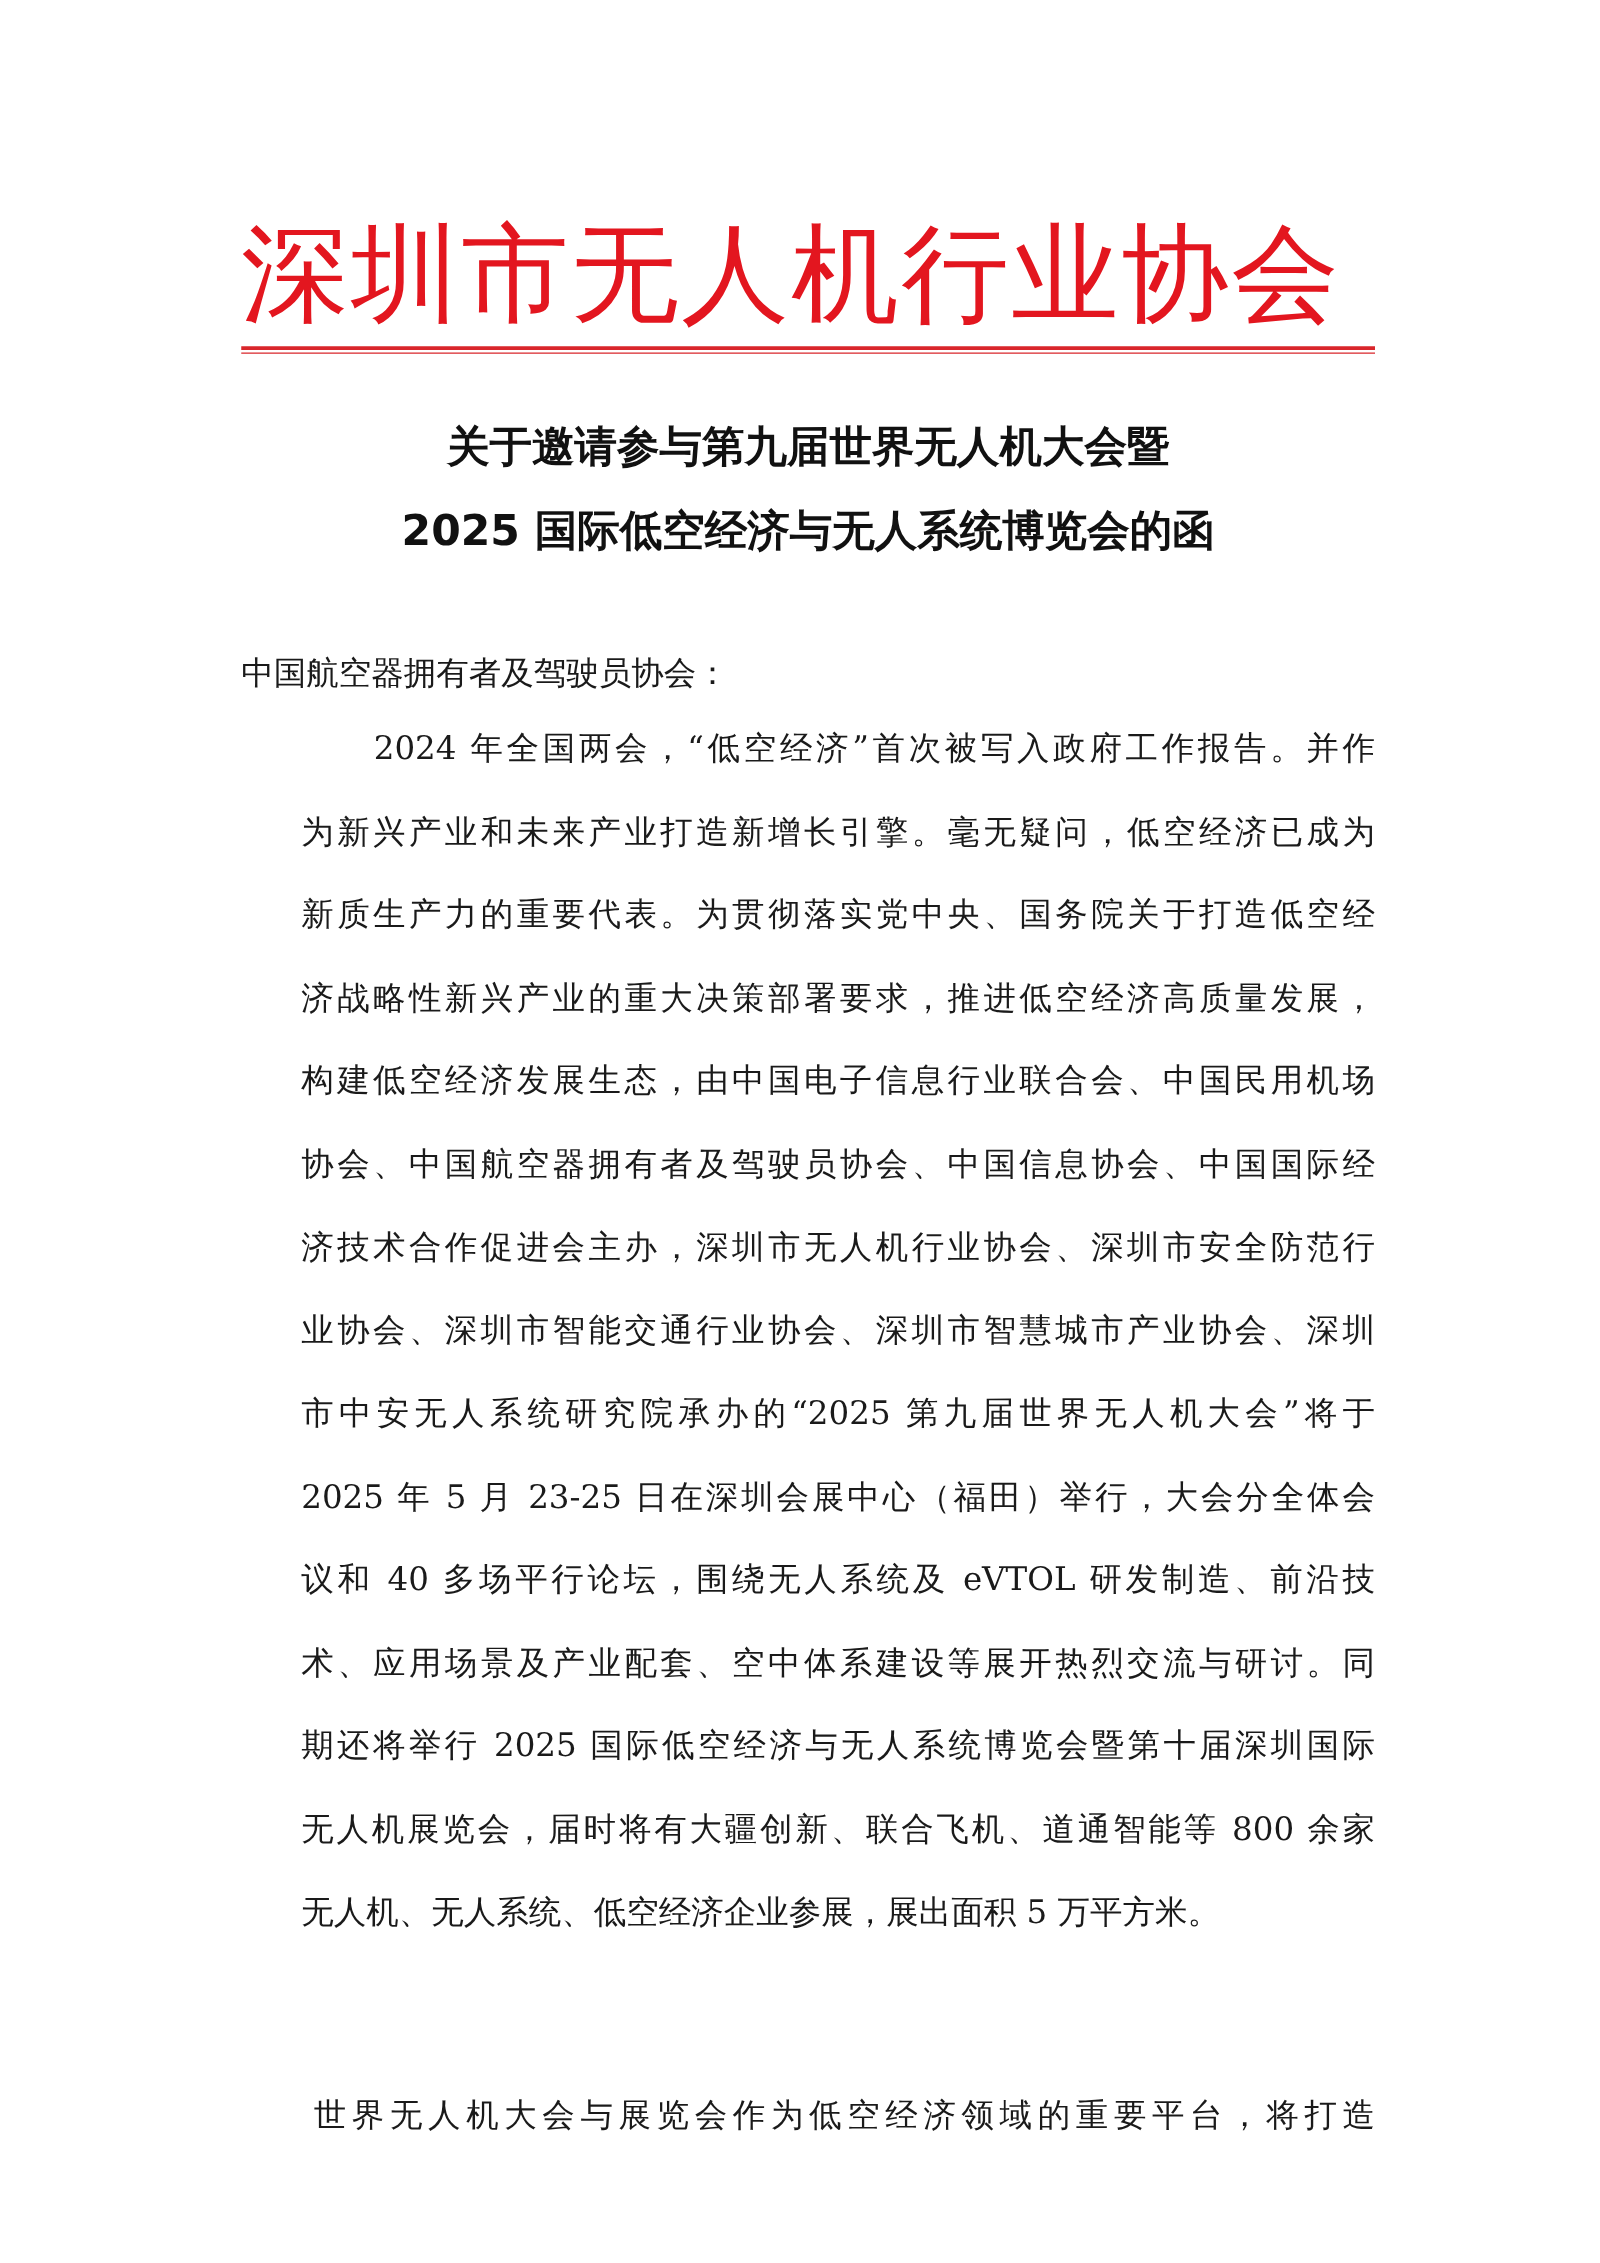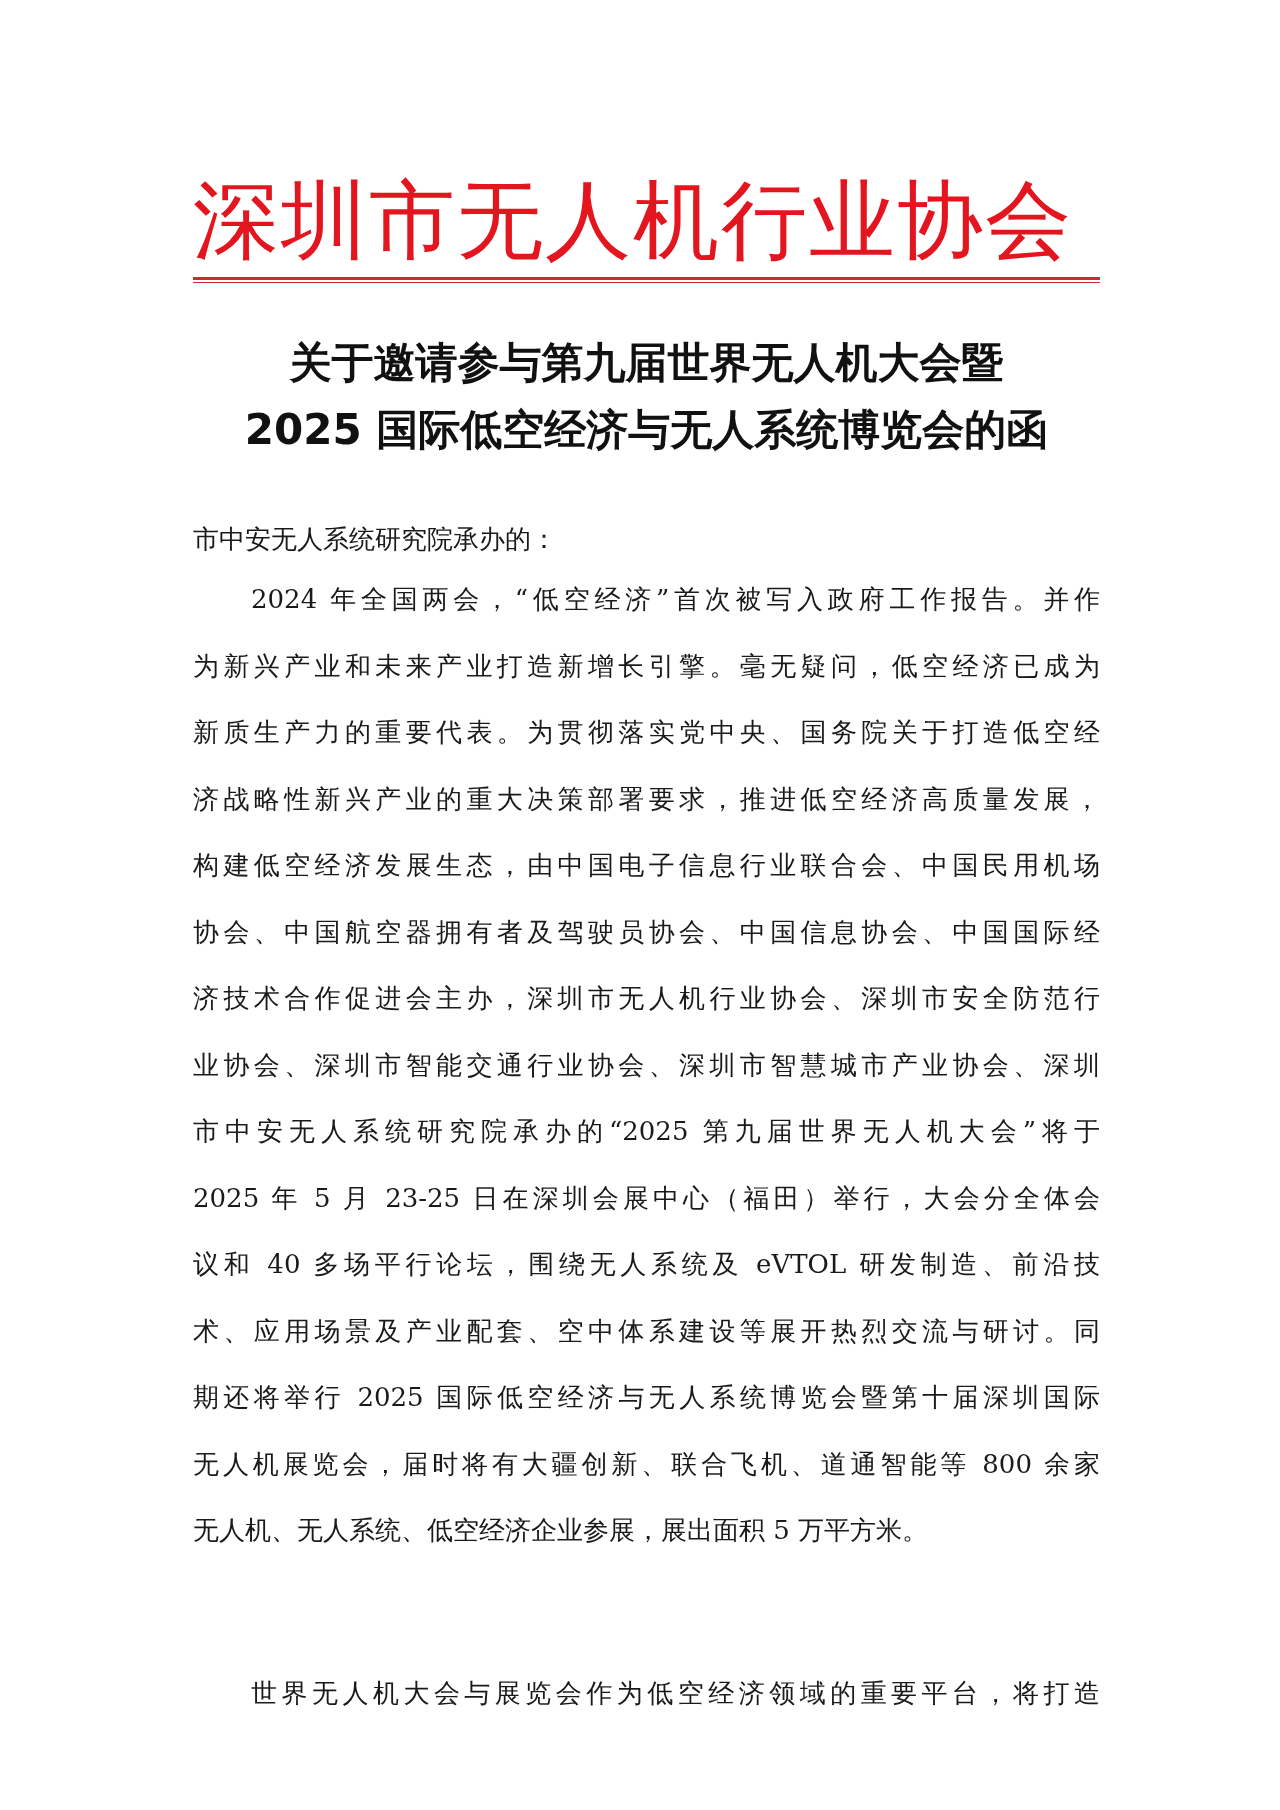--- a/index.html
+++ b/index.html
@@ -9,50 +9,50 @@
       position: absolute; left: 193px; top: 170px; width: 907px; height: 100px;
       font-family: "DejaVu Serif", "Liberation Serif", serif;
       color: #e3161f; font-size: 86px; line-height: 100px; letter-spacing: 2px;
       white-space: nowrap;
     }
     .rule-thick { position: absolute; left: 193px; top: 277px; width: 907px; height: 3px; background: #d9262b; }
     .rule-thin  { position: absolute; left: 193px; top: 282px; width: 907px; height: 1px; background: #d9262b; }
     .title {
       position: absolute; left: 193px; width: 907px; text-align: center;
       font-family: "DejaVu Sans", "Liberation Sans", sans-serif;
-      font-weight: bold; font-size: 42px; color: #111; white-space: nowrap;
+      font-weight: bold; font-size: 34px; color: #111; white-space: nowrap;
     }
     .title.l1 { top: 335px; }
     .title.l2 { top: 402px; font-weight: bold; }
     .body-text {
       position: absolute; left: 193px; width: 907px;
       font-family: "DejaVu Serif", "Liberation Serif", serif;
       font-size: 26px; color: #1a1a1a; line-height: 66.5px;
       text-align: justify; text-align-last: justify;
     }
     .salutation { top: 506px; text-align-last: left; }
     .para1 { top: 566px; }
-    .para1 .ln { display: block; white-space: nowrap; }
+    .para1 .ln { display: block; white-space: nowrap; margin-left: 48px; }
     .ln.last { text-align-last: left; }
     .para2 { top: 1660px; }
     .indent { padding-left: 58px; }
   </style>
 </head>
 <body>
 
 <div class="page">
 
   <div class="letterhead">深圳市无人机行业协会</div>
   <div class="rule-thick"></div>
   <div class="rule-thin"></div>
 
   <div class="title l1">关于邀请参与第九届世界无人机大会暨</div>
   <div class="title l2">2025 国际低空经济与无人系统博览会的函</div>
 
-  <div class="body-text salutation">市中安无人系统研究院承办的：</div>
+  <div class="body-text salutation">中国航空器拥有者及驾驶员协会：</div>
 
   <div class="body-text para1">
     <span class="ln indent">2024 年全国两会，“低空经济”首次被写入政府工作报告。并作</span>
     <span class="ln">为新兴产业和未来产业打造新增长引擎。毫无疑问，低空经济已成为</span>
     <span class="ln">新质生产力的重要代表。为贯彻落实党中央、国务院关于打造低空经</span>
     <span class="ln">济战略性新兴产业的重大决策部署要求，推进低空经济高质量发展，</span>
     <span class="ln">构建低空经济发展生态，由中国电子信息行业联合会、中国民用机场</span>
     <span class="ln">协会、中国航空器拥有者及驾驶员协会、中国信息协会、中国国际经</span>
     <span class="ln">济技术合作促进会主办，深圳市无人机行业协会、深圳市安全防范行</span>
     <span class="ln">业协会、深圳市智能交通行业协会、深圳市智慧城市产业协会、深圳</span>

